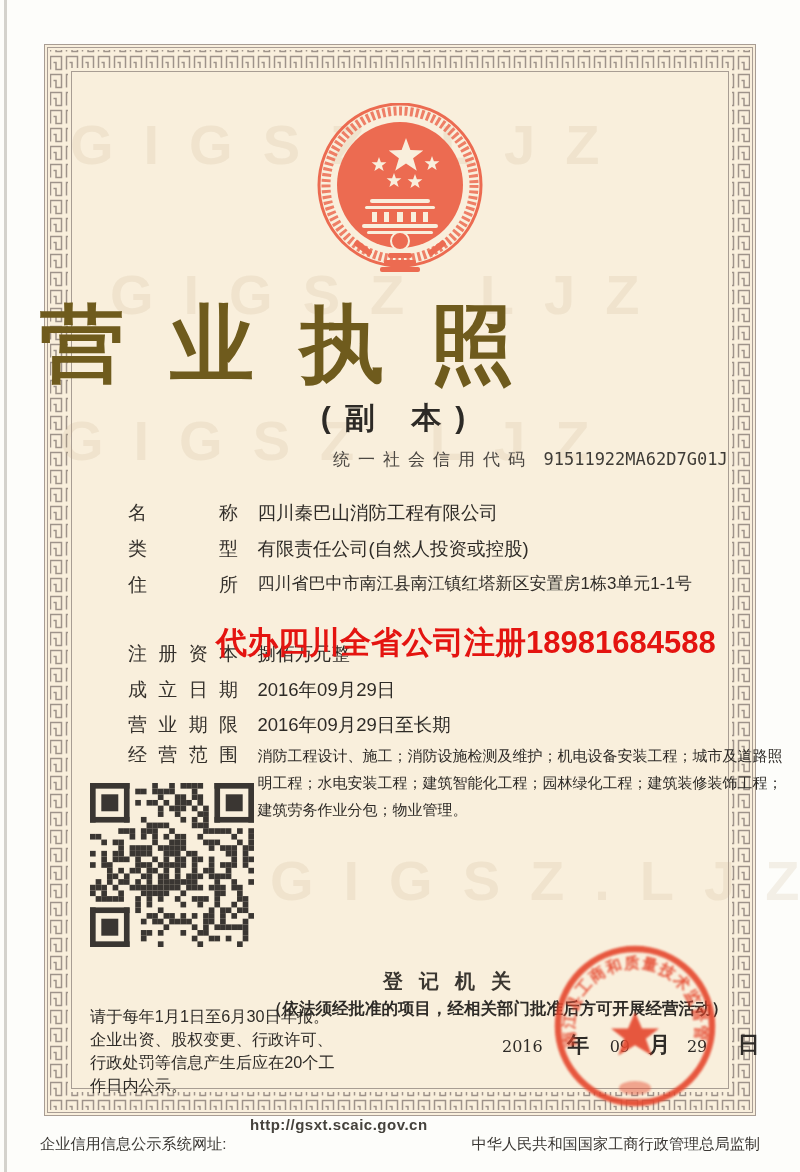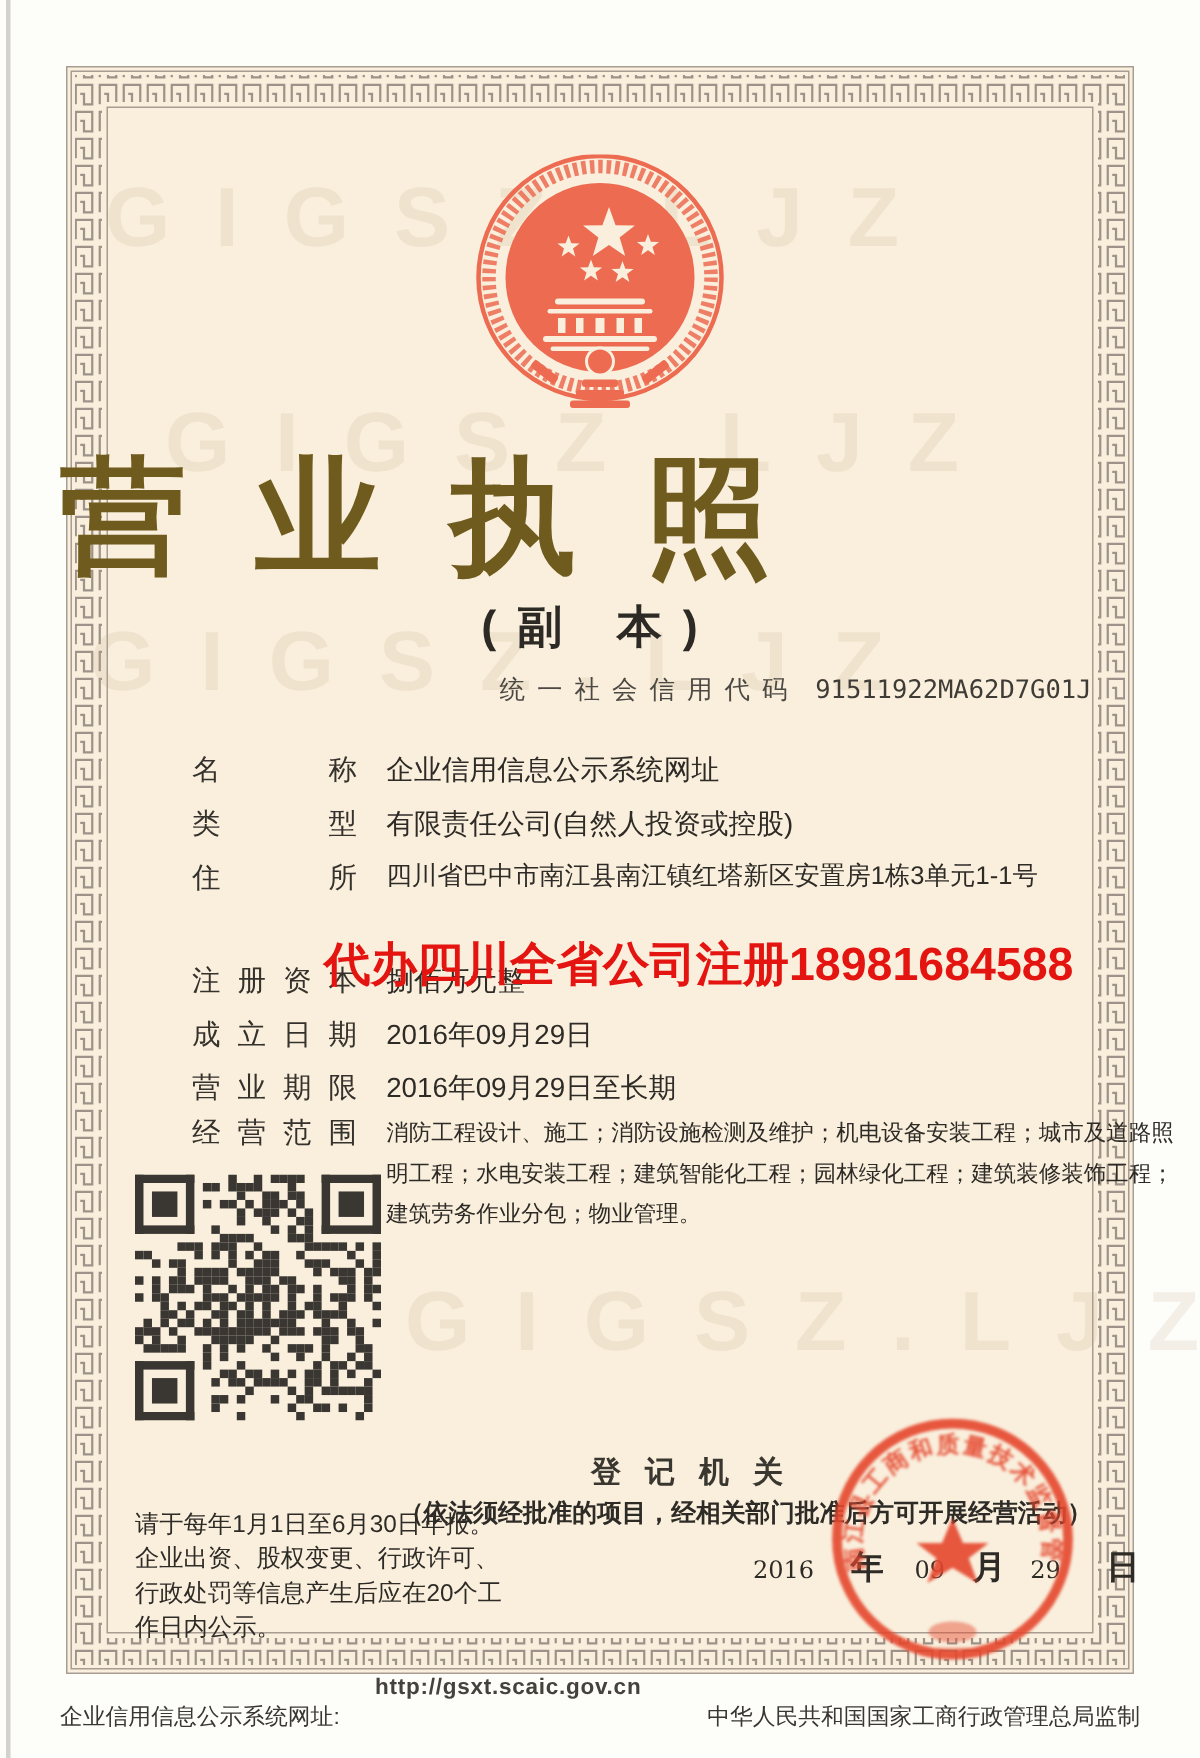--- a/index.html
+++ b/index.html
@@ -23,21 +23,21 @@
   .flabel{display:inline-block;width:110px;font-size:19px;font-weight:500;color:#35312c;
           text-align:justify;text-align-last:justify;text-justify:inter-character;vertical-align:top;}
   .fvalue{display:inline-block;margin-left:15px;font-size:18.5px;color:#2e2b27;vertical-align:top;}
   .fvalue.small{font-size:17px;}
   .scope-lines{display:inline-block;margin-left:15px;vertical-align:top;}
   .scope-lines div{font-size:15px;line-height:27px;color:#2e2b27;white-space:nowrap;}
   .ad-watermark{position:absolute;left:216px;top:622px;font-size:31px;font-weight:bold;
                 color:#e41410;white-space:nowrap;z-index:6;}
   .qr{position:absolute;left:90px;top:783px;}
   .reg-heading{position:absolute;left:383px;top:968px;font-size:20px;font-weight:600;
-               letter-spacing:16px;color:#3a3630;margin-left:11px;}
+               letter-spacing:16px;color:#3a3630;}
   .reg-note{position:absolute;left:266px;top:998px;font-size:16.5px;font-weight:700;
             color:#2e2b27;white-space:nowrap;}
   .annual{position:absolute;left:90px;top:1005px;font-size:16.2px;line-height:23px;color:#2e2b27;}
   .date-row{position:absolute;left:502px;top:1030px;white-space:nowrap;color:#2e2b27;}
   .date-row .num{font-size:16px;font-family:"DejaVu Serif",serif;}
   .date-row .unit{font-size:22px;font-weight:bold;}
   .seal{position:absolute;left:548px;top:940px;opacity:0.9;z-index:5;}
   .seal-blur{filter:blur(1.2px);}
   .url-line{position:absolute;left:250px;top:1116px;font-size:15px;font-weight:bold;
             font-family:Liberation Sans, sans-serif;color:#45423c;letter-spacing:0.5px;}
@@ -107,21 +107,21 @@
   <div class="doc-title">营业执照</div>
   <div class="doc-subtitle">(副 本)</div>
 
   <div class="credit-line">
     <span class="credit-label">统一社会信用代码</span>
     <span class="credit-code">91511922MA62D7G01J</span>
   </div>
 
   <div class="field-row" style="top:500px">
     <span class="flabel">名称</span>
-    <span class="fvalue">企业信用信息公示系统网址</span>
+    <span class="fvalue">四川秦巴山消防工程有限公司</span>
   </div>
   <div class="field-row" style="top:536px">
     <span class="flabel">类型</span>
     <span class="fvalue">有限责任公司(自然人投资或控股)</span>
   </div>
   <div class="field-row" style="top:572px">
     <span class="flabel">住所</span>
     <span class="fvalue small">四川省巴中市南江县南江镇红塔新区安置房1栋3单元1-1号</span>
   </div>
   <div class="field-row" style="top:641px">

